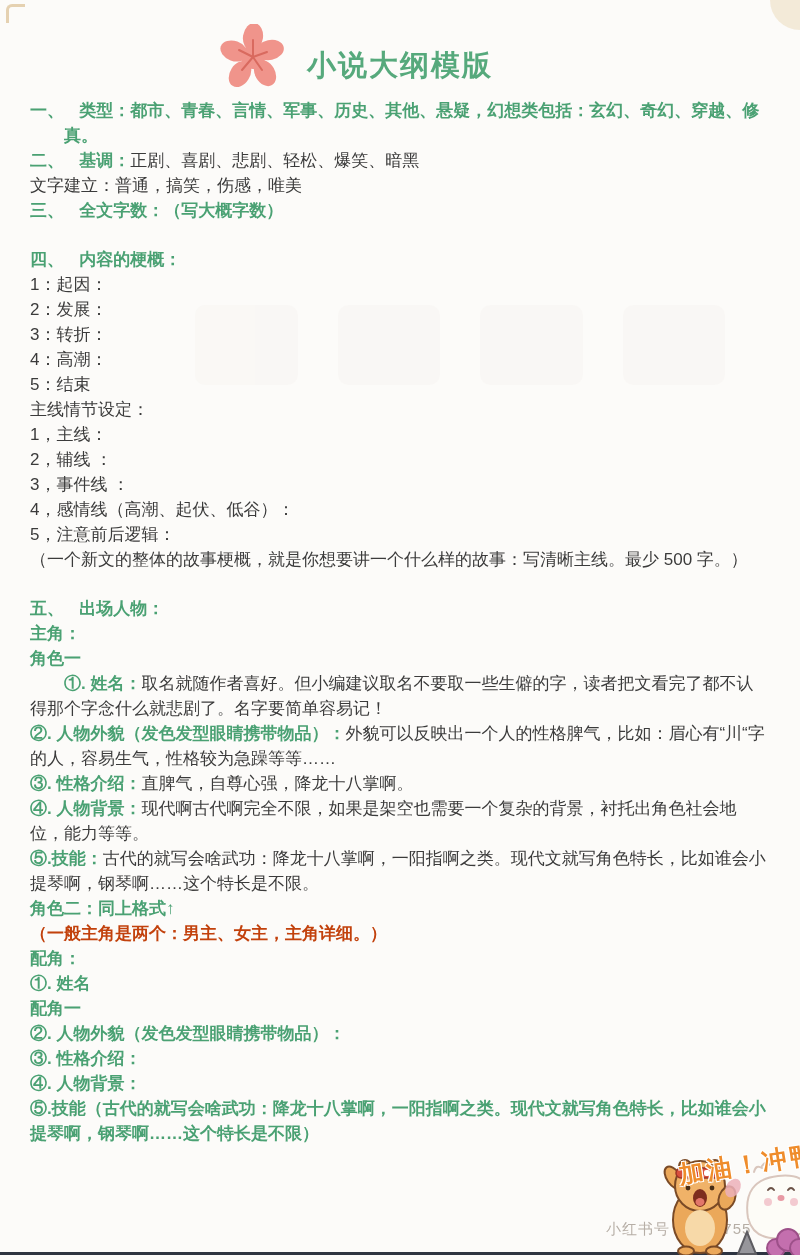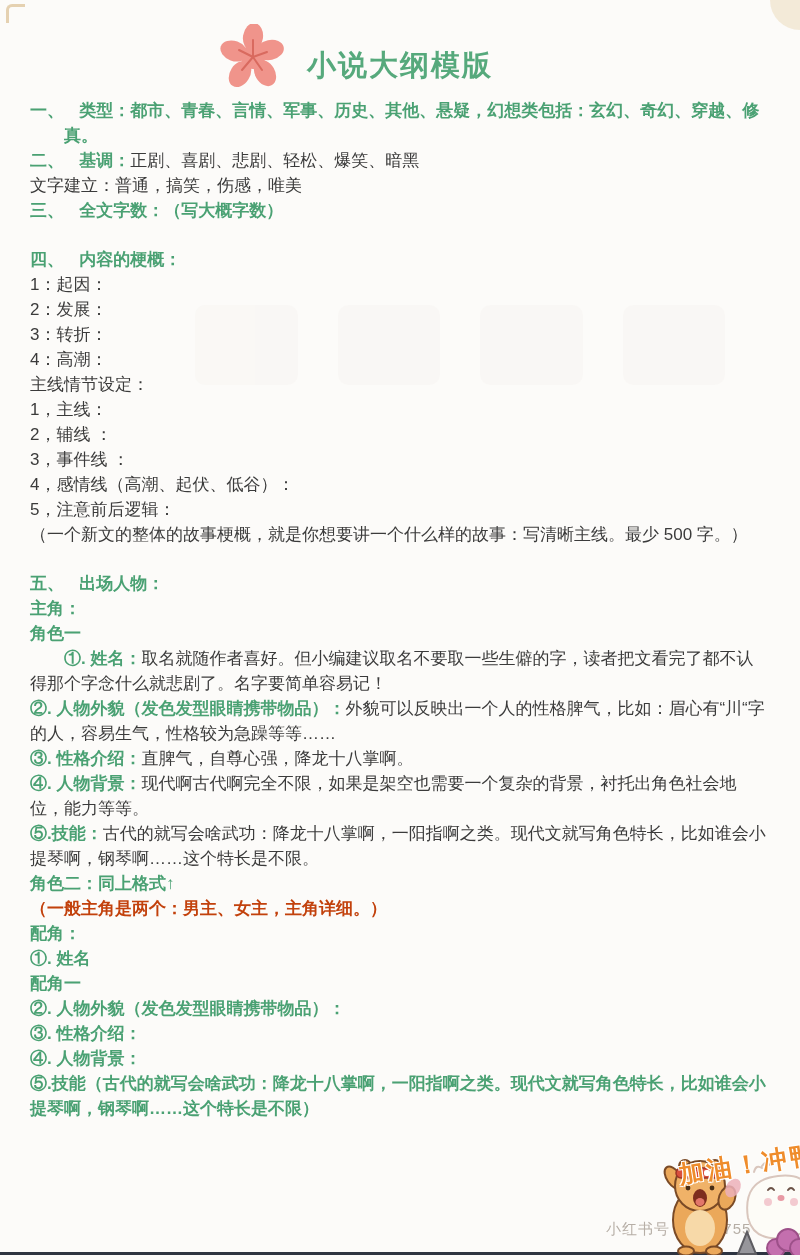--- a/index.html
+++ b/index.html
@@ -104,20 +104,21 @@
     <p class="g"><span class="num">三、</span><span>全文字数：（写大概字数）</span></p>
 
     <div class="gap24"></div>
 
     <p class="g"><span class="num">四、</span><span>内容的梗概：</span></p>
 
     <p class="d">1：起因：</p>
     <p class="d">2：发展：</p>
     <p class="d">3：转折：</p>
     <p class="d">4：高潮：</p>
+    <p class="d">5：结束</p>
 
     <p class="d">主线情节设定：</p>
 
     <p class="d">1，主线：</p>
     <p class="d">2，辅线 ：</p>
     <p class="d">3，事件线 ：</p>
     <p class="d">4，感情线（高潮、起伏、低谷）：</p>
     <p class="d">5，注意前后逻辑：</p>
 
     <p class="d">（一个新文的整体的故事梗概，就是你想要讲一个什么样的故事：写清晰主线。最少 500 字。）</p>

